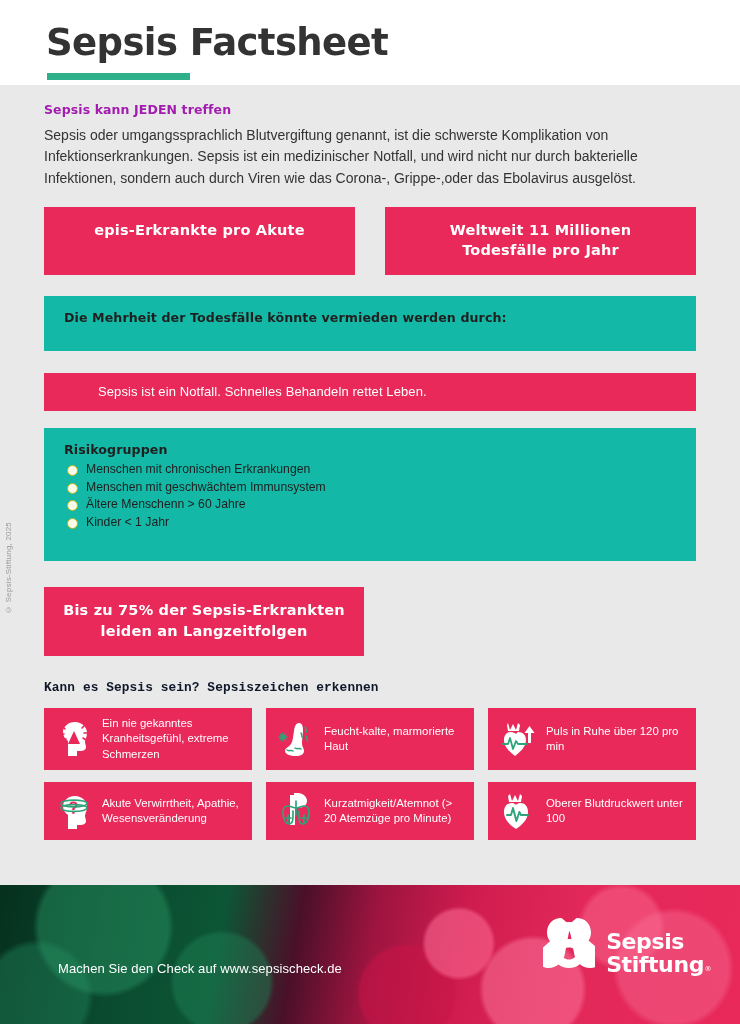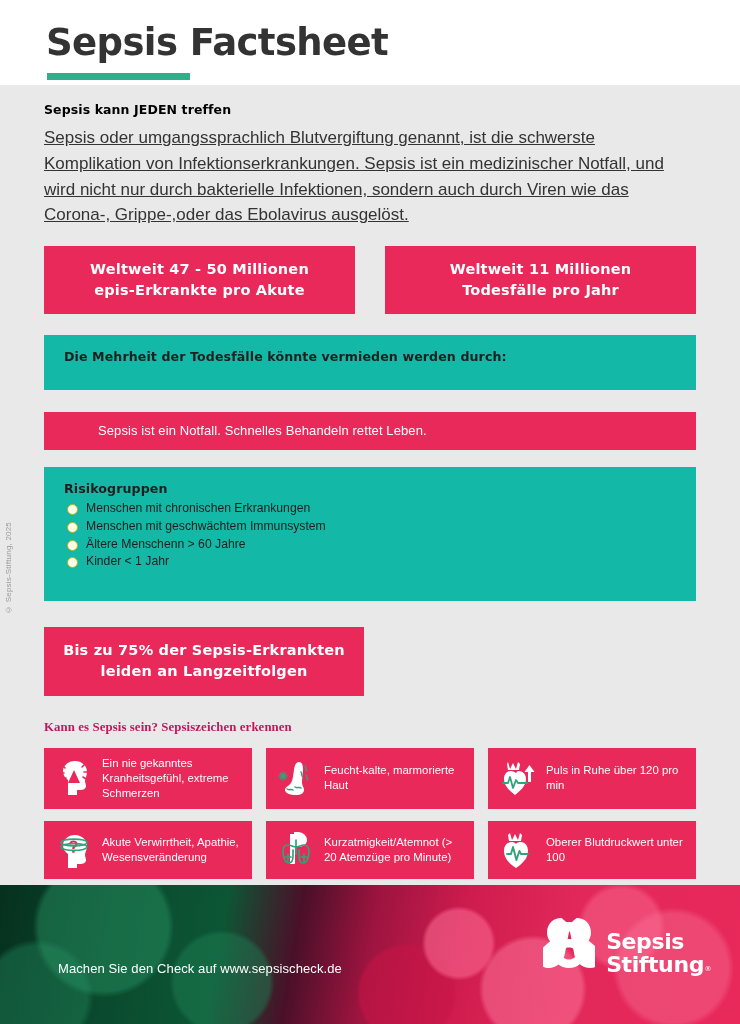--- a/index.html
+++ b/index.html
@@ -61,31 +61,30 @@
     letter-spacing: 0.2px;
     writing-mode: vertical-rl;
     transform: rotate(180deg);
     white-space: nowrap;
     font-family: "Liberation Sans", sans-serif;
   }
 
   .intro-heading {
     font-size: 12.5px;
     font-weight: bold;
-    color: #000000;
+    color: #a21caf;
     letter-spacing: 0.1px;
     margin-bottom: 8px;
     font-family: "DejaVu Sans", sans-serif;
   }
   .intro-body {
-    font-size: 17px;
+    font-size: 14px;
     color: #333333;
     line-height: 1.52;
     max-width: 620px;
-    text-decoration: underline;
   }
 
   
   .stat-row {
     display: flex;
     gap: 30px;
     margin-top: 18px;
   }
   .stat-box {
     flex: 1;
@@ -156,24 +155,24 @@
     line-height: 1.45;
     padding: 13px 10px 14px 10px;
     margin-top: 26px;
     letter-spacing: 0.2px;
     font-family: "DejaVu Sans", sans-serif;
   }
 
   .signs-heading {
     font-size: 12.8px;
     font-weight: bold;
-    color: #be185d;
+    color: #0f172a;
     margin-top: 24px;
     letter-spacing: 0.1px;
-    font-family: Liberation Serif, serif;
+    font-family: Liberation Mono, monospace;
   }
 
   
   .card-grid {
     display: grid;
     grid-template-columns: repeat(3, 1fr);
     gap: 12px 14px;
     margin-top: 13px;
   }
   .sign-card {
@@ -274,21 +273,20 @@
 
   <div class="panel">
 
     <div class="copyright">© Sepsis-Stiftung, 2025</div>
 
     <div class="intro-heading">Sepsis kann JEDEN treffen</div>
     <div class="intro-body">Sepsis oder umgangssprachlich Blutvergiftung genannt, ist die schwerste Komplikation von Infektionserkrankungen. Sepsis ist ein medizinischer Notfall, und wird nicht nur durch bakterielle Infektionen, sondern auch durch Viren wie das Corona-, Grippe-,oder das Ebolavirus ausgelöst.</div>
 
     <div class="stat-row">
       <div class="stat-box">
-        <div>Weltweit 47 - 50 Millionen</div>
         <div>epis-Erkrankte pro Akute</div>
       </div>
       <div class="stat-box">
         <div>Weltweit 11 Millionen</div>
         <div>Todesfälle pro Jahr</div>
       </div>
     </div>
 
     <div class="yellow-box">
       <div class="yellow-heading">Die Mehrheit der Todesfälle könnte vermieden werden durch:</div>

